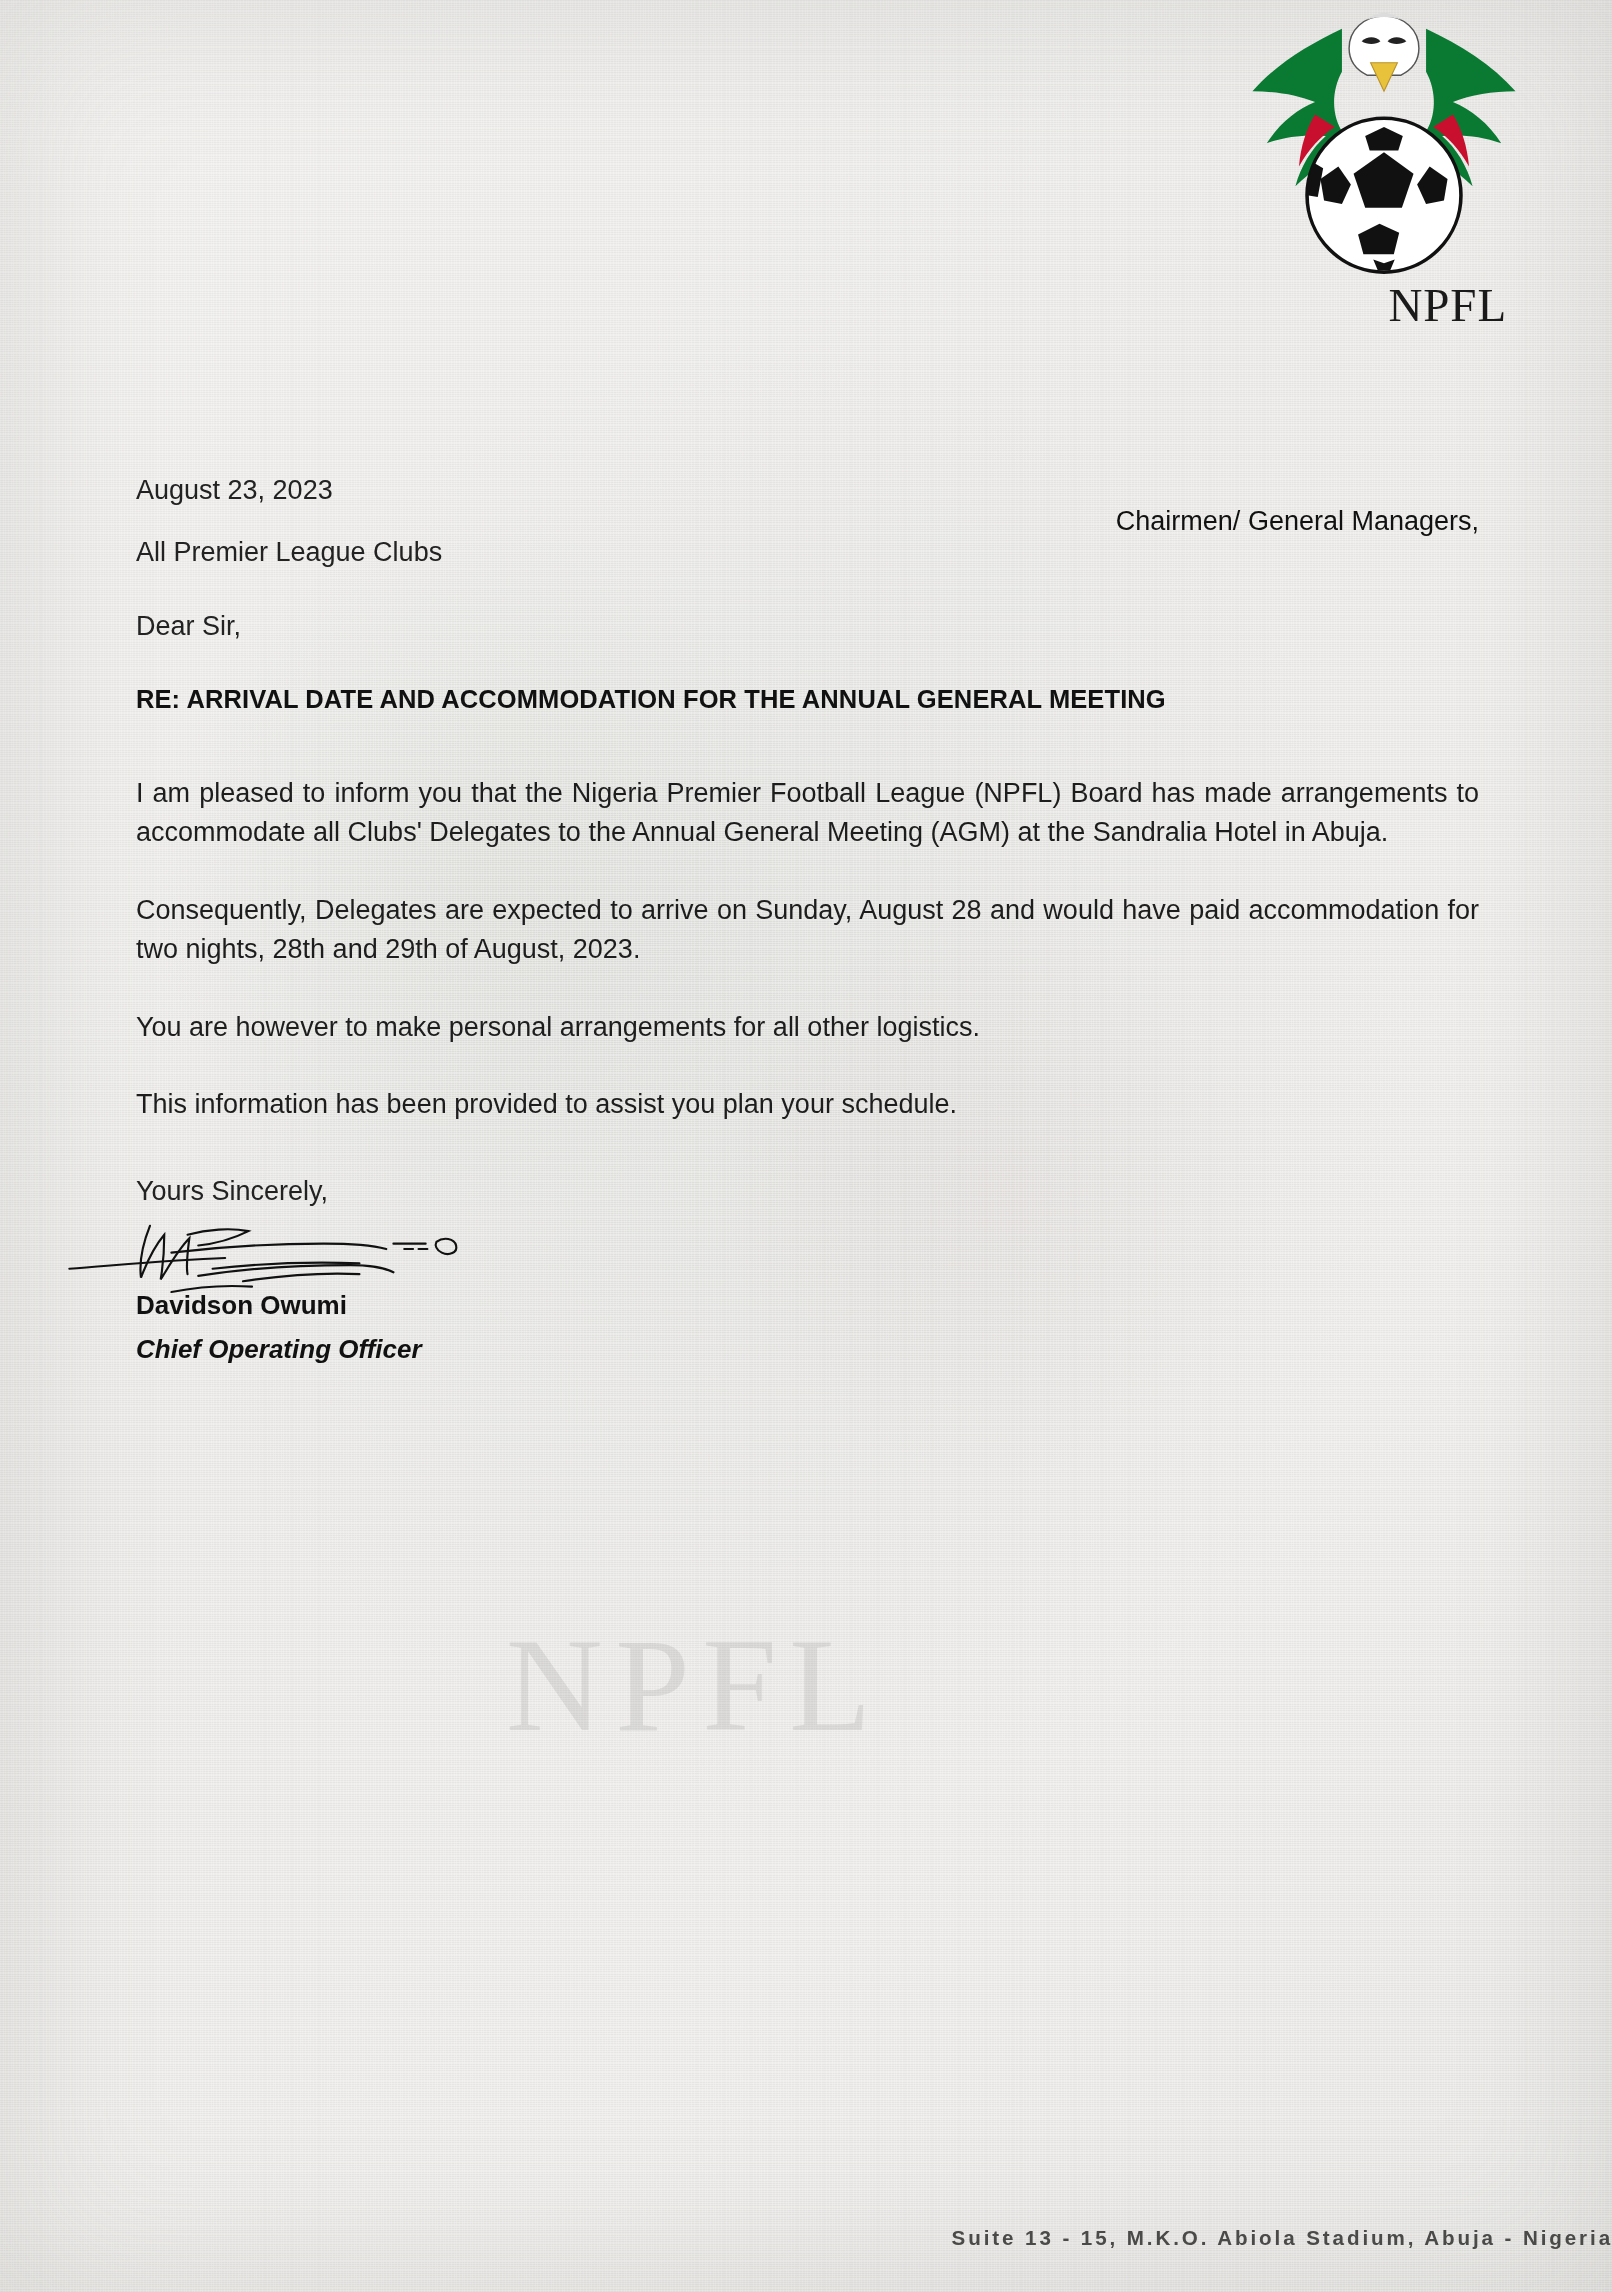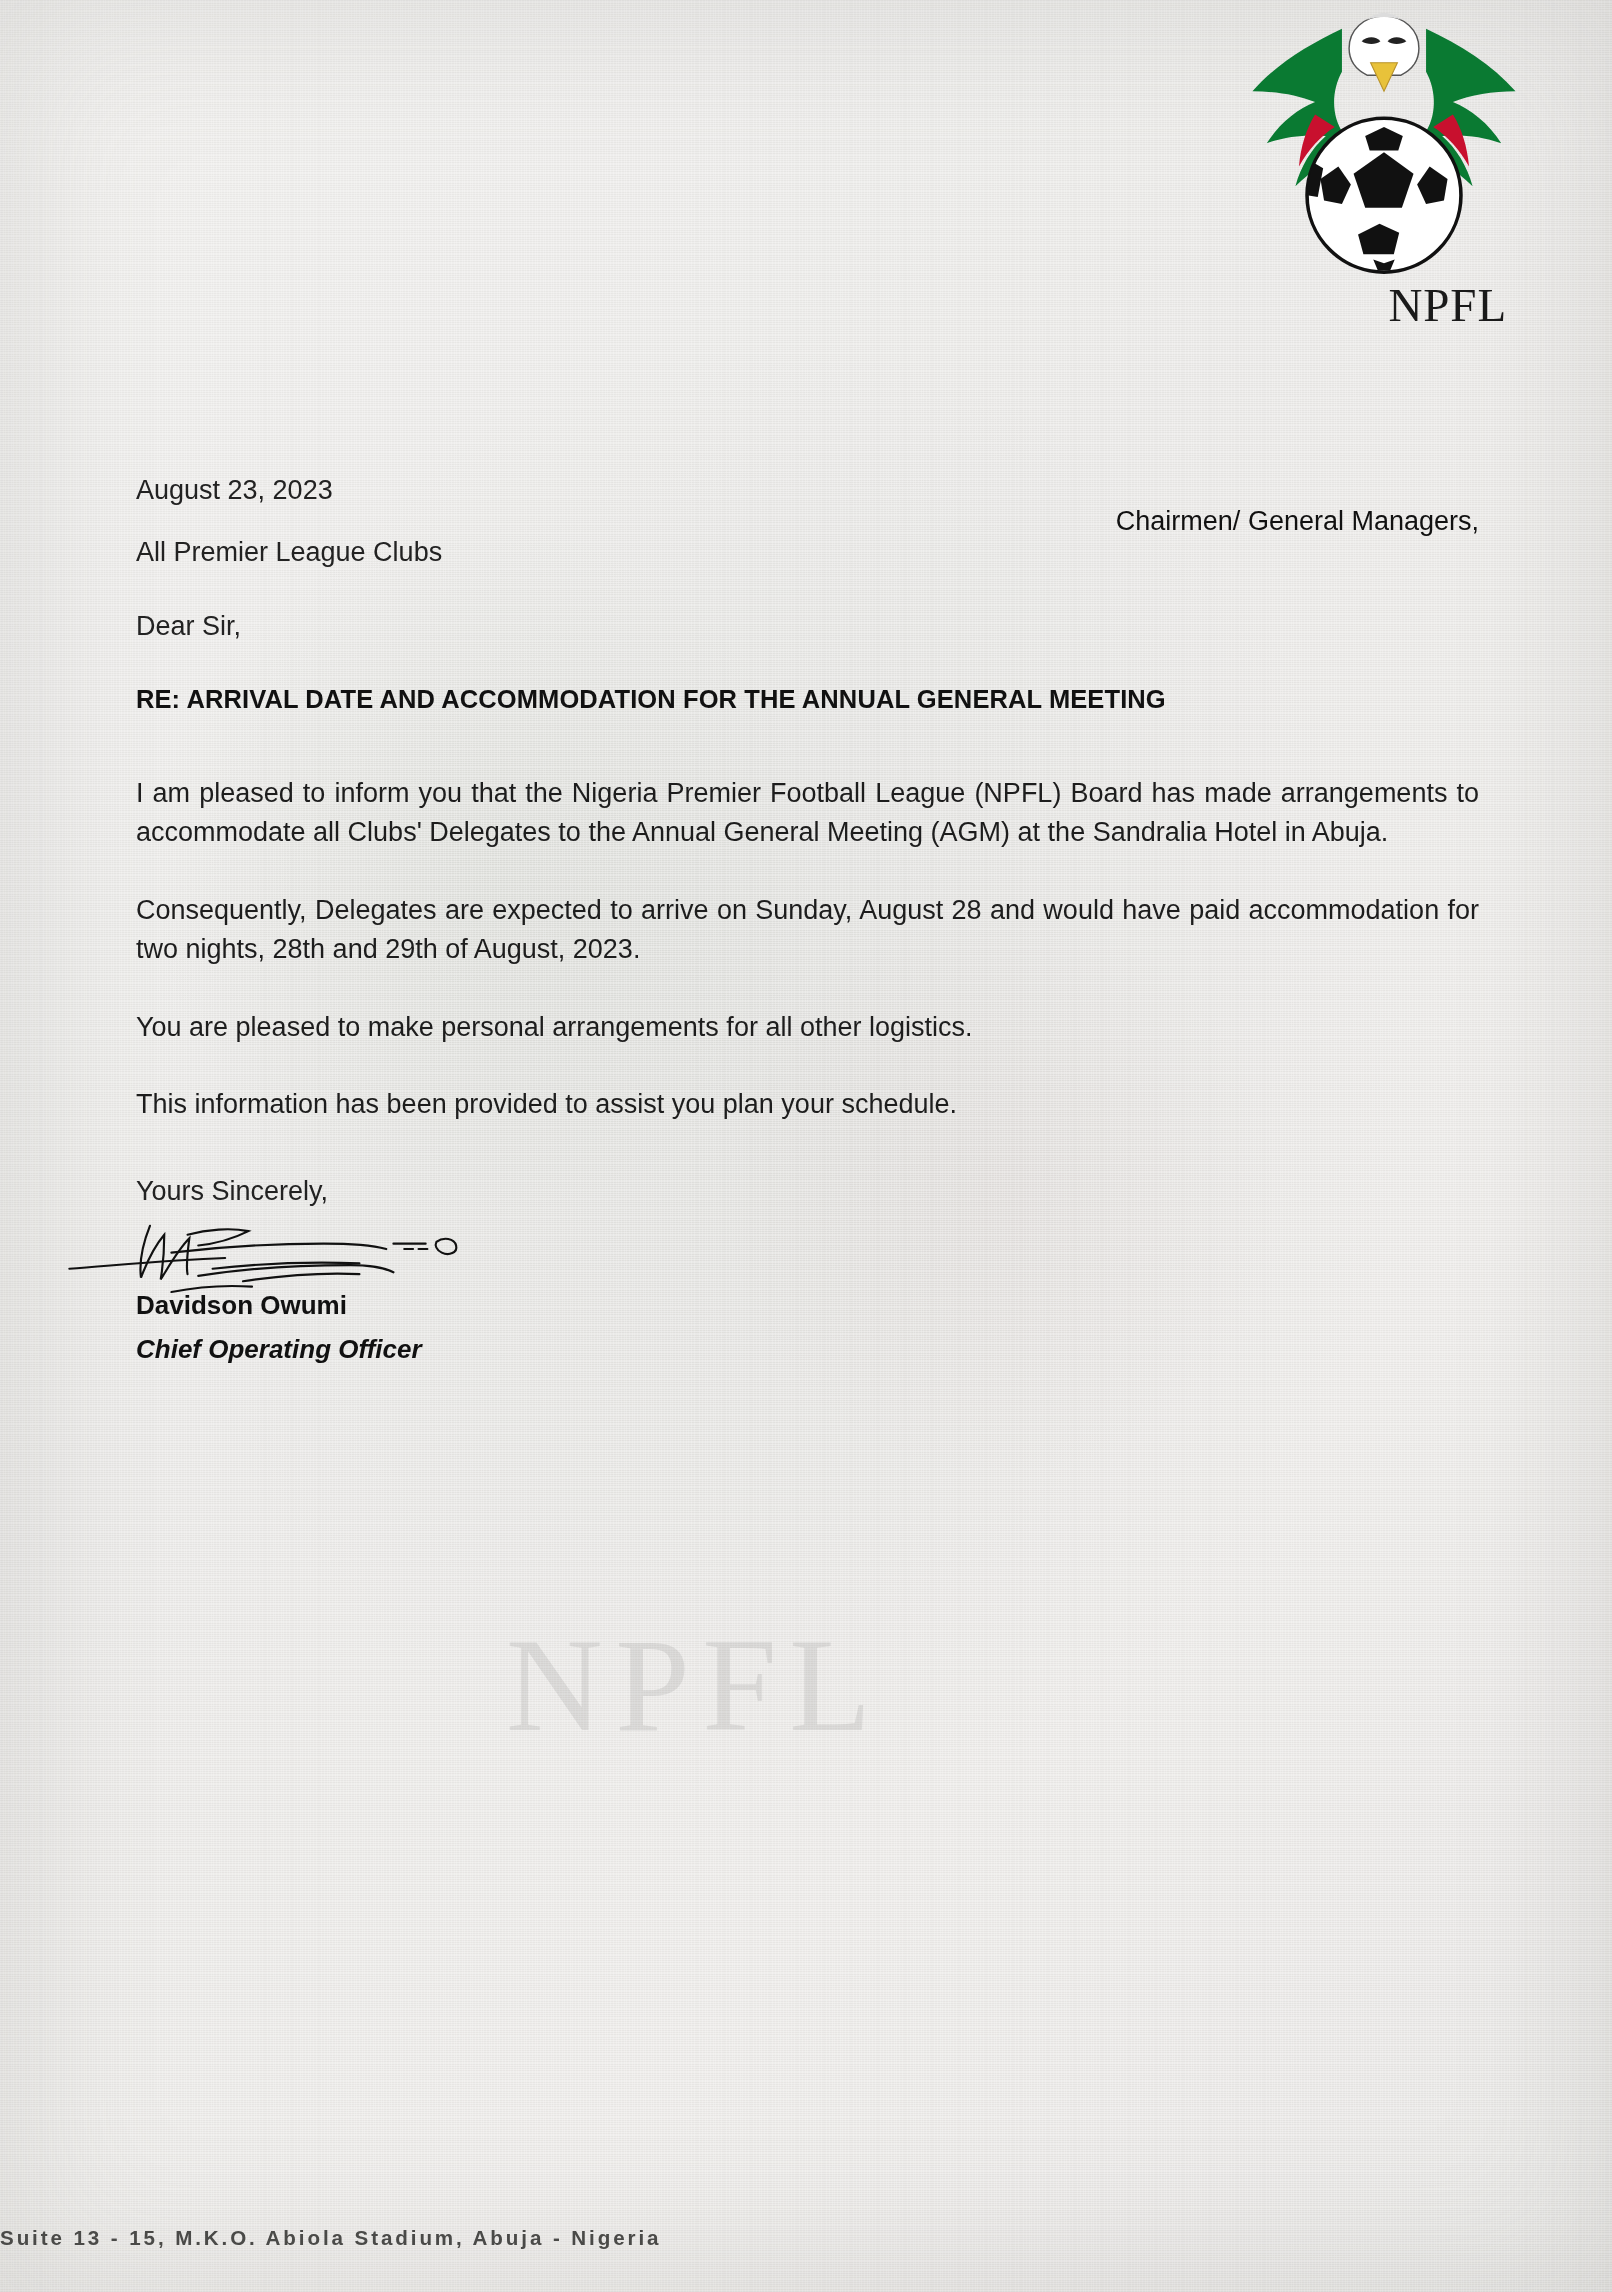--- a/index.html
+++ b/index.html
@@ -149,21 +149,21 @@
     color: #111;
     margin-top: 12.5px;
   }
 
   
   .footer {
     position: absolute;
     left: 0;
     right: 0;
     bottom: 43px;
-    text-align: left;
+    text-align: right;
     z-index: 3;
   }
   .footer-line1 {
     font-size: 20.6px;
     font-weight: bold;
     letter-spacing: 2.9px;
     color: #4a4a48;
   }
   .footer-line2 {
     font-size: 19.7px;
@@ -217,21 +217,21 @@
     <div class="date">August 23, 2023</div>
 
     <div class="salutation-bold">Chairmen/ General Managers,</div>
     <div class="line">All Premier League Clubs</div>
     <div class="line">Dear Sir,</div>
 
     <div class="subject">RE: ARRIVAL DATE AND ACCOMMODATION FOR THE ANNUAL GENERAL MEETING</div>
 
     <p class="para">I am pleased to inform you that the Nigeria Premier Football League (NPFL) Board has made arrangements to accommodate all Clubs' Delegates to the Annual General Meeting (AGM) at the Sandralia Hotel in Abuja.</p>
     <p class="para">Consequently, Delegates are expected to arrive on Sunday, August 28 and would have paid accommodation for two nights, 28th and 29th of August, 2023.</p>
-    <p class="para nojust">You are pleased to make personal arrangements for all other logistics.</p>
+    <p class="para nojust">You are however to make personal arrangements for all other logistics.</p>
     <p class="para nojust">This information has been provided to assist you plan your schedule.</p>
 
     <div class="sincerely">Yours Sincerely,</div>
 
     <div class="signature">
       <svg viewBox="0 0 620 100" xmlns="http://www.w3.org/2000/svg">
         <g fill="none" stroke="#111" stroke-width="2.4" stroke-linecap="round">
           <path d="M6 62 C60 58 120 52 180 50"></path>
           <path d="M96 14 C88 34 84 56 86 72 C92 56 100 38 112 24 C112 44 110 62 108 74 C118 58 128 40 140 28 C138 44 136 58 138 68"></path>
           <path d="M138 24 C160 18 186 16 206 20 C190 28 170 34 150 36"></path>

